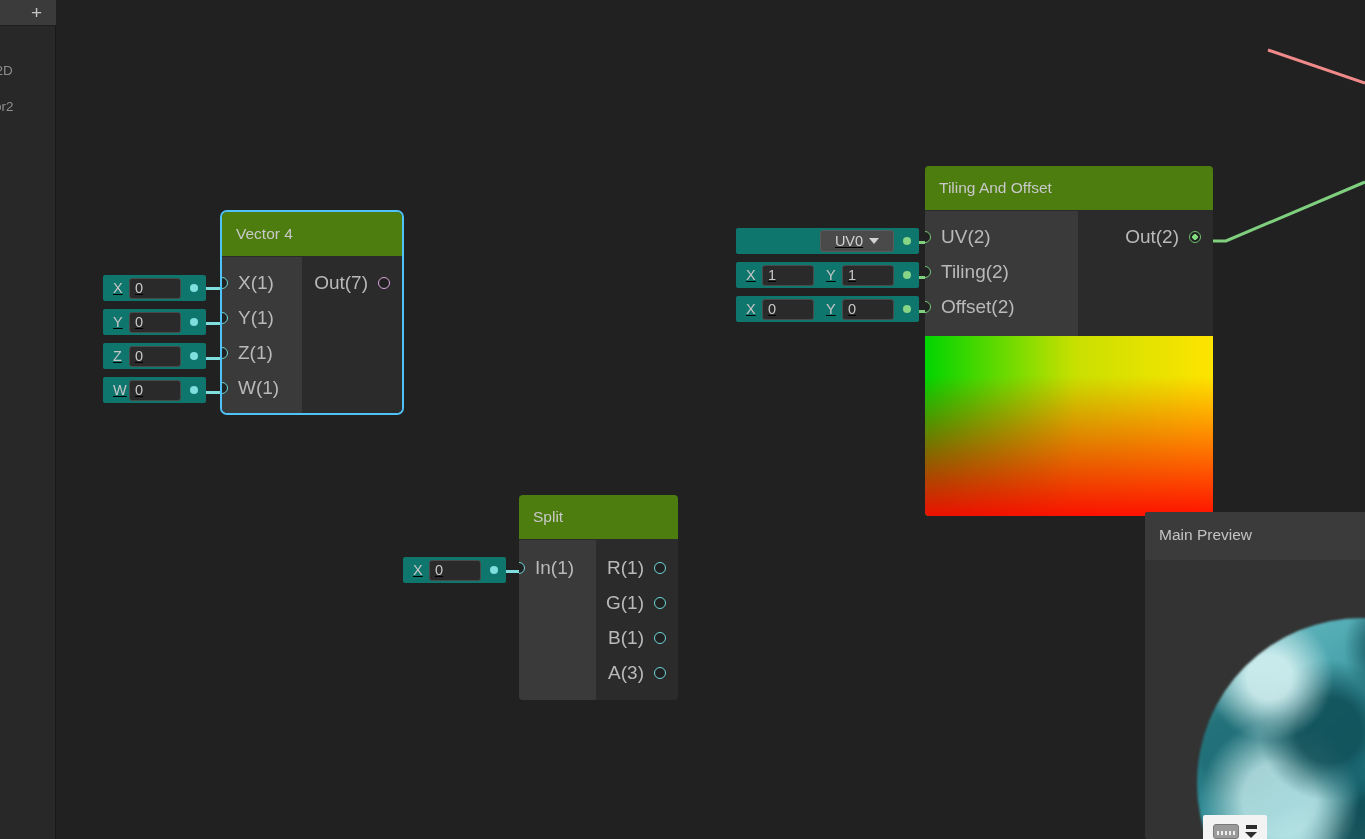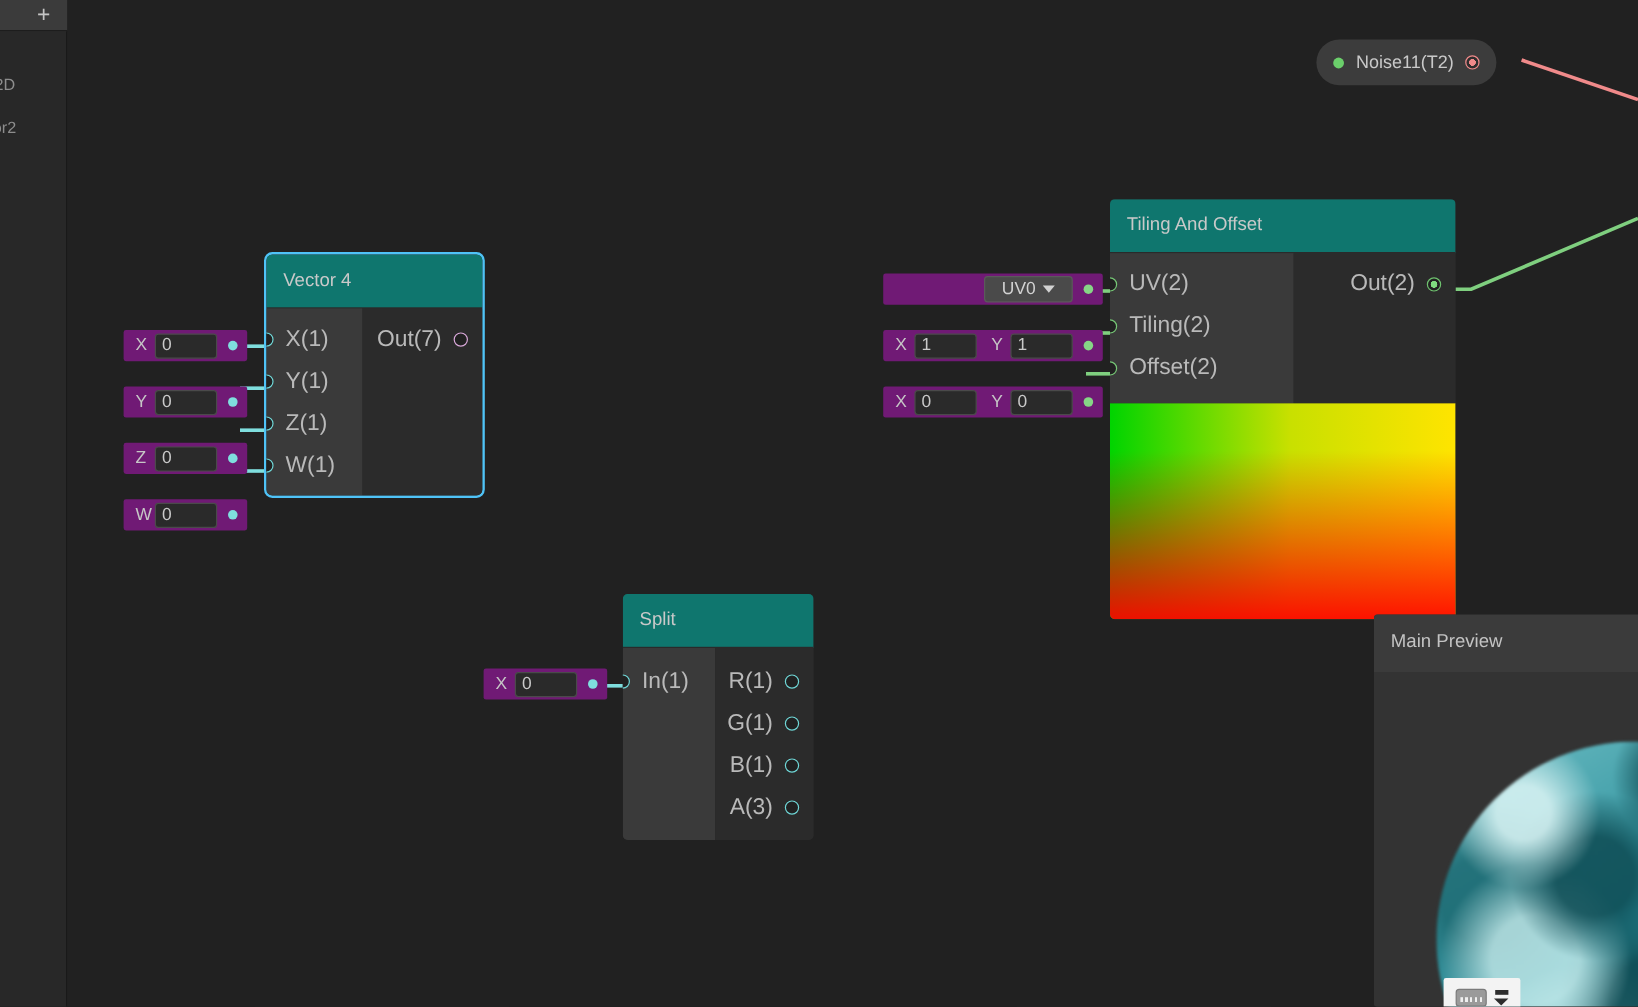--- a/index.html
+++ b/index.html
@@ -32,21 +32,21 @@
   .prop-row span { display: inline-block; margin-left: -24px; }
   #prop0 { top: 58px; }
   #prop1 { top: 94px; }
 
   
   .canvas { position: absolute; left: 56px; top: 0; width: 1309px; height: 839px; }
 
   
   .node { position: absolute; }
   .node-header {
-    background: #0f766e;
+    background: #4d7c0f;
     color: #c9c9c9;
     font-size: 15.5px;
     padding: 13px 0 13px 14px;
     border-bottom: 1px solid #2a2a2a;
     white-space: nowrap;
   }
   .node-body { display: flex; }
   .col-in  { background: #3a3a3a; }
   .col-out { background: #2b2b2b; flex: 1; }
   .port-row {
@@ -68,22 +68,22 @@
   .port.red {
     border-color: #f08a8a;
     background: radial-gradient(circle, #f08a8a 0 38%, #2e2e2e 42% 100%);
   }
   .plabel { margin: 0 10px; }
 
   
   .field-block { position: absolute; }
   .field-row {
     display: flex; align-items: center;
-    background: #701a75; height: 26px; margin-bottom: 21px;
-    padding: 0 8px 0 10px; border-radius: 2px;
+    background: #0f766e; height: 26px; margin-bottom: 8px;
+    padding: 0 8px 0 10px; border-radius: 2px; text-decoration: underline;
   }
   .field-row .lab { color: #c6c6c6; font-size: 14.5px; width: 16px; }
   .field-row input {
     background: #2a2a2a; border: 1px solid #4a4a4a; border-radius: 3px;
     color: #c9c9c9; font-family: "Liberation Sans", sans-serif;
     font-size: 14.5px; height: 21px; width: 52px; padding: 0 5px; outline: none;
   }
   .dot {
     width: 8px; height: 8px; border-radius: 50%;
     background: #7fdede; margin-left: 9px; flex: 0 0 auto;
@@ -370,25 +370,20 @@
         <div class="col-out">
           <div class="port-row right">
             <span class="plabel">Out(2)</span>
             <span class="port filled-green"></span>
           </div>
         </div>
       </div>
       <div id="tiling-preview"></div>
     </div>
 
-    <div id="noise-node">
-      <span class="bullet"></span>
-      <span class="ntitle">Noise11(T2)</span>
-      <span class="port red"></span>
-    </div>
 
     <div id="main-preview">
       <div class="pv-header">Main Preview</div>
       <div class="pv-body">
         <div id="sphere"></div>
         <div id="preview-controls">
           <span class="kb-icon"></span>
           <span class="spin">
             <span class="bar"></span>
             <span class="tri"></span>

